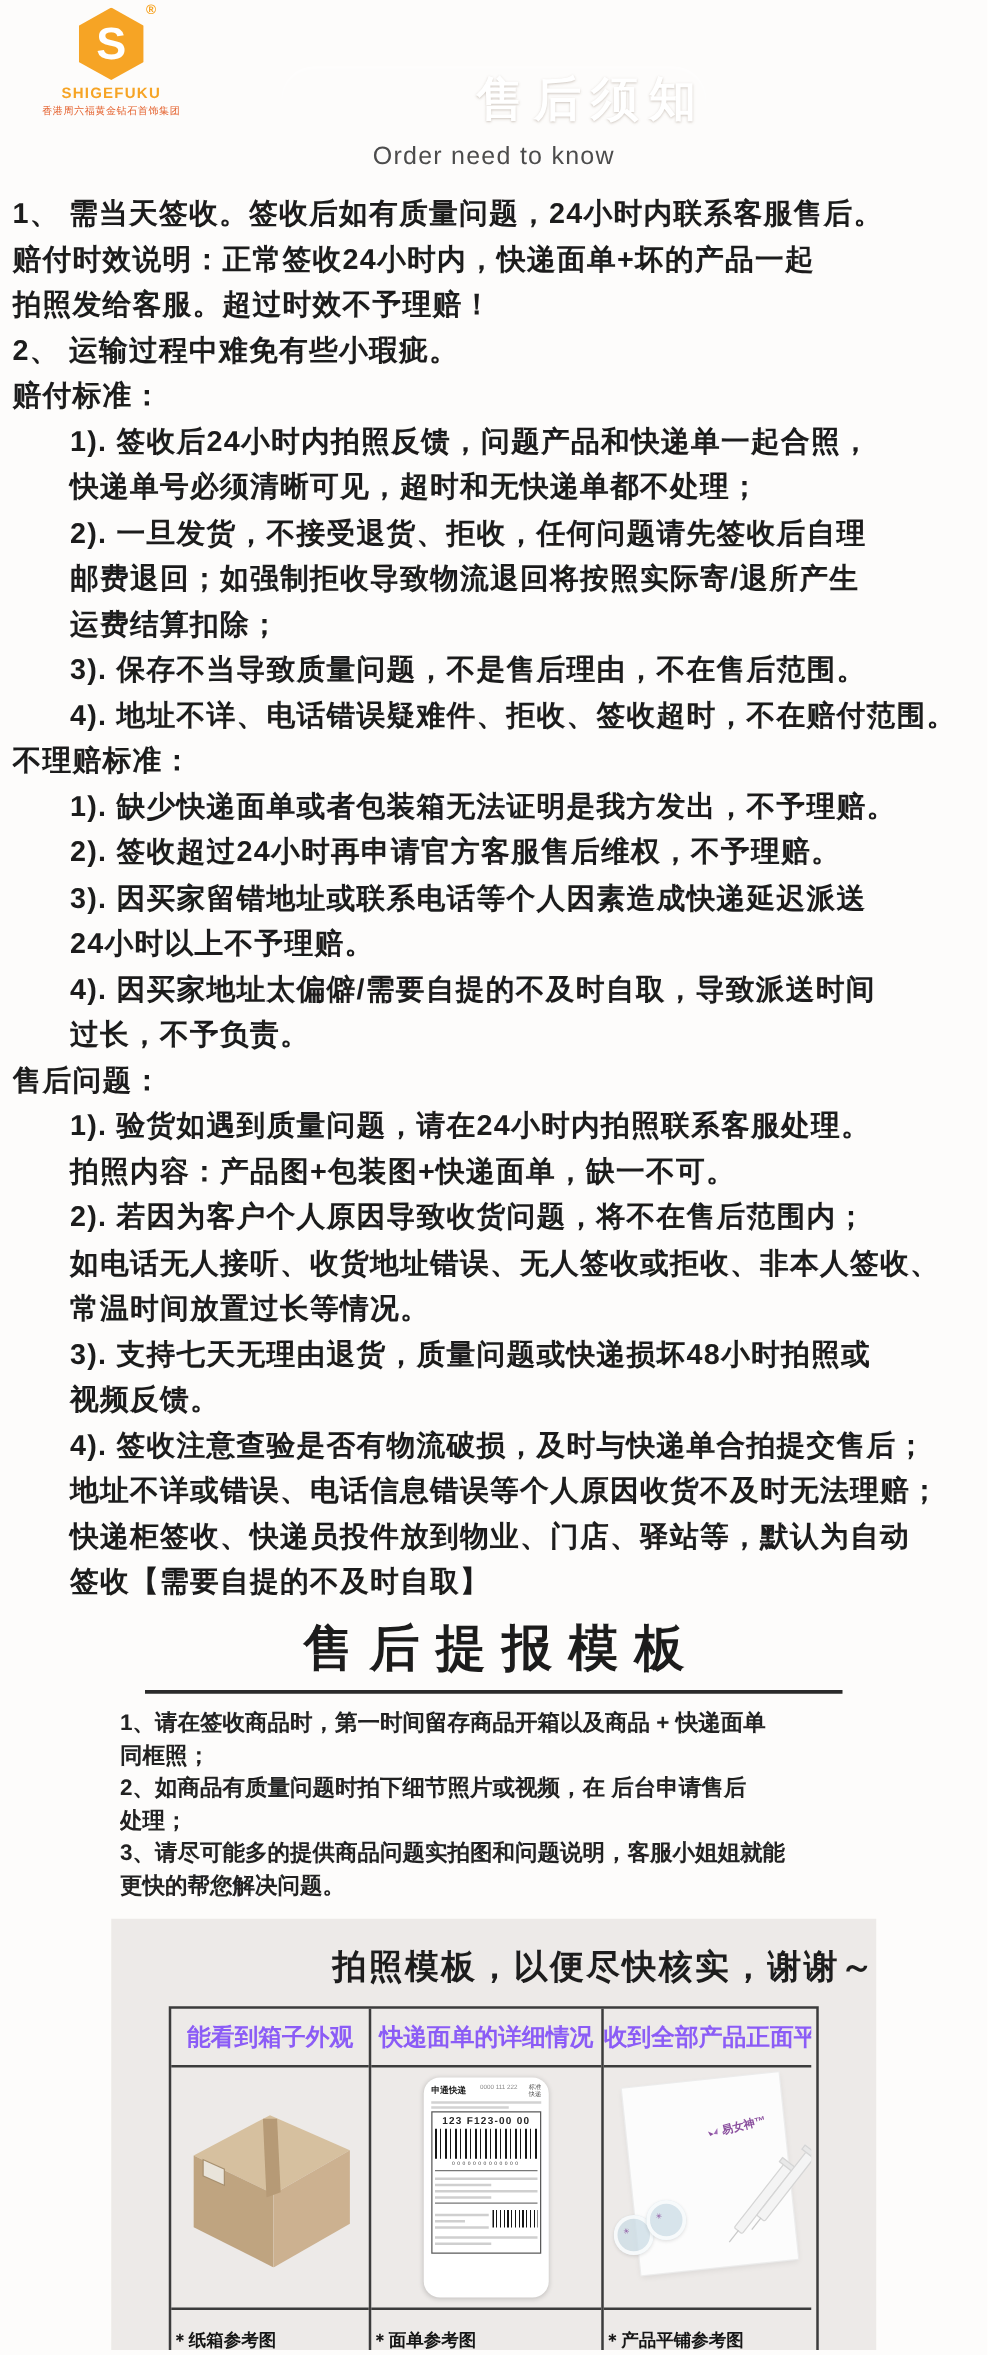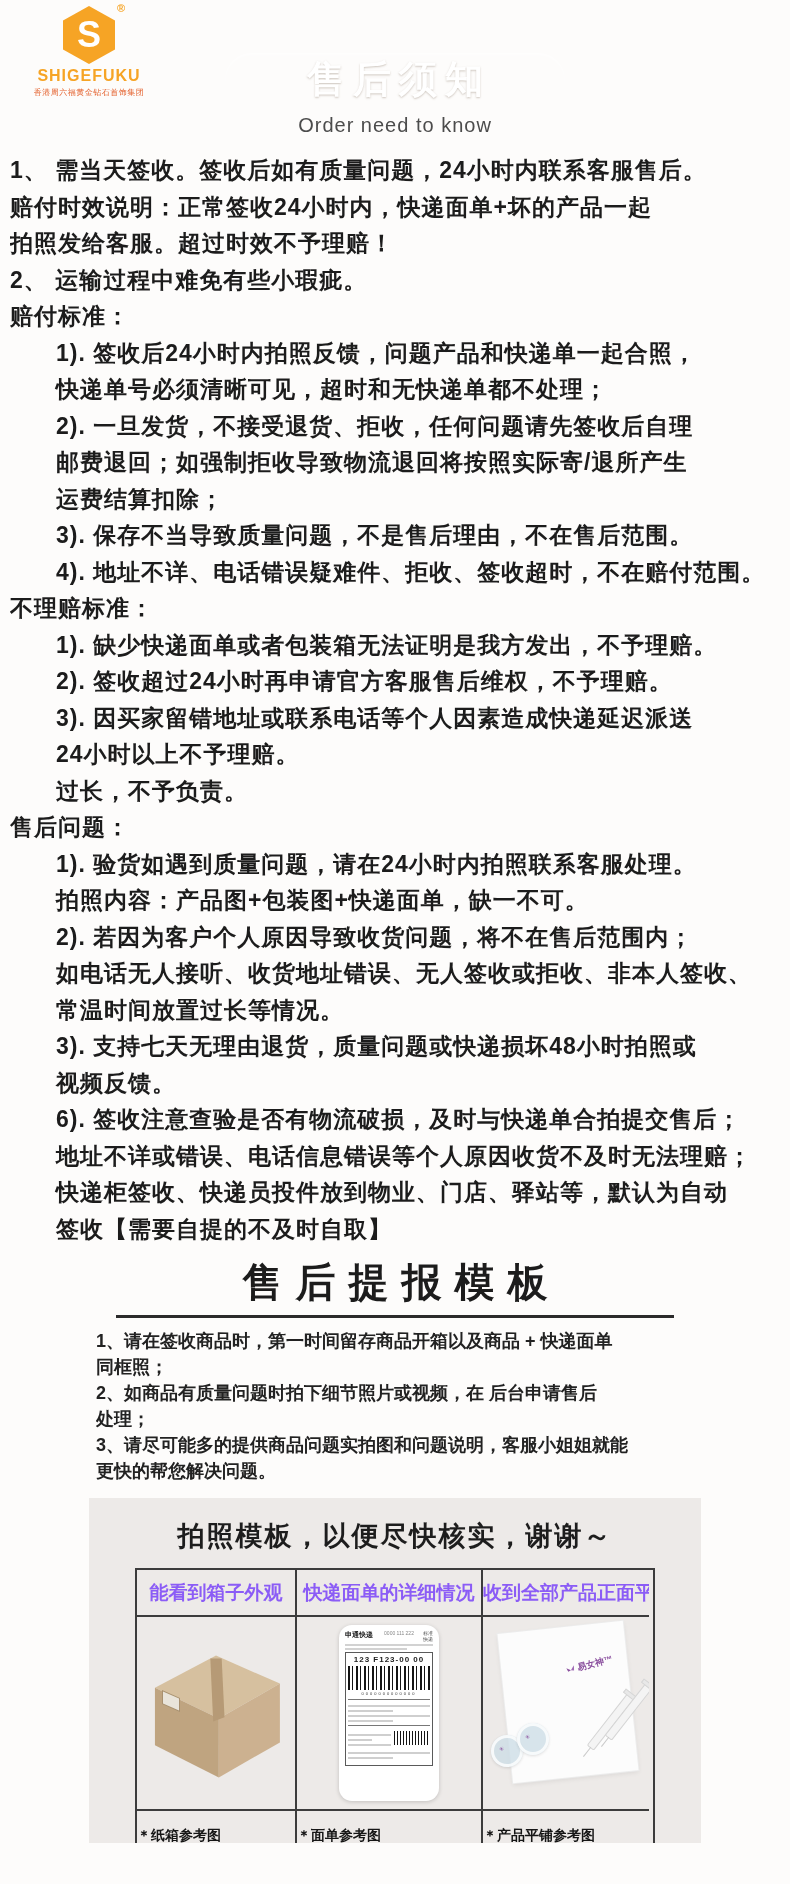--- a/index.html
+++ b/index.html
@@ -8,25 +8,25 @@
 
   
   .header{position:relative;height:150px;}
   .logo{position:absolute;left:14px;top:6px;width:150px;text-align:center;}
   .hexwrap{position:relative;width:60px;margin:0 auto;}
   .hex{width:52px;height:58px;margin:0 auto;background:#f6a425;
        clip-path:polygon(50% 0,100% 25%,100% 75%,50% 100%,0 75%,0 25%);
        display:flex;align-items:center;justify-content:center;}
   .hex .s{color:#ffffff;font-size:36px;font-weight:bold;line-height:1;}
   .reg{position:absolute;right:-6px;top:-4px;font-size:11px;color:#f6a425;font-weight:bold;}
-  .brandname{margin-top:3px;color:#f6a425;font-size:16px;font-weight:bold;letter-spacing:1px;}
+  .brandname{margin-top:3px;color:#f6a425;font-size:12px;font-weight:bold;letter-spacing:1px;}
   .tagline{margin-top:2px;color:#e4602c;font-size:8px;letter-spacing:0.5px;white-space:nowrap;}
   .banner{position:absolute;left:50%;transform:translateX(-50%);top:53px;width:340px;height:53px;
           border-radius:27px;background:linear-gradient(180deg,#eadफ 0%,#e7dccb 0%,#c9b79d 48%,#a48d75 100%);
-          display:flex;align-items:center;justify-content:center;
+          display:flex;align-items:center;justify-content:flex-end;
           box-shadow:inset 0 2px 3px rgba(255,255,255,.6);}
   .banner span{color:#ffffff;font-size:38px;font-weight:bold;letter-spacing:8px;padding-left:8px;
           text-shadow:0 1px 2px rgba(120,100,80,.35);}
   .subtitle{position:absolute;top:114px;width:100%;text-align:center;color:#4c4c4c;
             font-size:20px;letter-spacing:1px;font-weight:500;}
 
   
   .notice{padding:2px 8px 0 10px;}
   .line{font-size:23px;line-height:36.5px;letter-spacing:1px;font-weight:600;color:#1c1c1c;
         white-space:nowrap;overflow:hidden;}
@@ -34,21 +34,21 @@
 
   
   .tpl-title{margin-top:10px;text-align:center;font-size:40px;font-weight:bold;color:#1c1c1c;
              letter-spacing:13px;padding-left:13px;line-height:50px;}
   .tpl-rule{width:558px;height:3px;background:#2b2b2b;margin:8px auto 0;}
   .tpl-list{margin-top:10px;padding:0 96px;}
   .tpl-line{font-size:18px;line-height:26px;font-weight:600;color:#222;white-space:nowrap;overflow:hidden;}
 
   
   .photobox{width:612px;height:345px;margin:14px auto 0;background:#edeae8;overflow:hidden;}
-  .pb-title{margin-top:20px;text-align:center;font-size:27px;font-weight:bold;letter-spacing:2px;color:#1d1d1d;}
+  .pb-title{margin-top:20px;text-align:right;font-size:27px;font-weight:bold;letter-spacing:2px;color:#1d1d1d;}
   .ptable{width:516px;margin:14px auto 0;border:2px solid #3c3c3c;display:grid;
           grid-template-columns:158px 186px 168px;}
   .pcell{border-left:2px solid #3c3c3c;}
   .pcell.first{border-left:none;}
   .phead{font-size:19px;font-weight:bold;text-align:center;padding:10px 0 9px;color:#8b5cf6;
          border-bottom:2px solid #3c3c3c;white-space:nowrap;overflow:hidden;}
   .pimg{height:192px;position:relative;border-bottom:2px solid #3c3c3c;overflow:hidden;}
   .pcap{font-size:14px;font-weight:bold;padding:16px 0;color:#161616;white-space:nowrap;}
 
   
@@ -133,30 +133,31 @@
     <div class="line ind">2). 一旦发货，不接受退货、拒收，任何问题请先签收后自理</div>
     <div class="line ind">邮费退回；如强制拒收导致物流退回将按照实际寄/退所产生</div>
     <div class="line ind">运费结算扣除；</div>
     <div class="line ind">3). 保存不当导致质量问题，不是售后理由，不在售后范围。</div>
     <div class="line ind">4). 地址不详、电话错误疑难件、拒收、签收超时，不在赔付范围。</div>
     <div class="line">不理赔标准：</div>
     <div class="line ind">1). 缺少快递面单或者包装箱无法证明是我方发出，不予理赔。</div>
     <div class="line ind">2). 签收超过24小时再申请官方客服售后维权，不予理赔。</div>
     <div class="line ind">3). 因买家留错地址或联系电话等个人因素造成快递延迟派送</div>
     <div class="line ind">24小时以上不予理赔。</div>
+    <div class="line ind">4). 因买家地址太偏僻/需要自提的不及时自取，导致派送时间</div>
     <div class="line ind">过长，不予负责。</div>
     <div class="line">售后问题：</div>
     <div class="line ind">1). 验货如遇到质量问题，请在24小时内拍照联系客服处理。</div>
     <div class="line ind">拍照内容：产品图+包装图+快递面单，缺一不可。</div>
     <div class="line ind">2). 若因为客户个人原因导致收货问题，将不在售后范围内；</div>
     <div class="line ind">如电话无人接听、收货地址错误、无人签收或拒收、非本人签收、</div>
     <div class="line ind">常温时间放置过长等情况。</div>
     <div class="line ind">3). 支持七天无理由退货，质量问题或快递损坏48小时拍照或</div>
     <div class="line ind">视频反馈。</div>
-    <div class="line ind">6). 签收注意查验是否有物流破损，及时与快递单合拍提交售后；</div>
+    <div class="line ind">4). 签收注意查验是否有物流破损，及时与快递单合拍提交售后；</div>
     <div class="line ind">地址不详或错误、电话信息错误等个人原因收货不及时无法理赔；</div>
     <div class="line ind">快递柜签收、快递员投件放到物业、门店、驿站等，默认为自动</div>
     <div class="line ind">签收【需要自提的不及时自取】</div>
   </div>
 
   <div class="tpl-title">售后提报模板</div>
   <div class="tpl-rule"></div>
   <div class="tpl-list">
     <div class="tpl-line">1、请在签收商品时，第一时间留存商品开箱以及商品 + 快递面单</div>
     <div class="tpl-line">同框照；</div>

